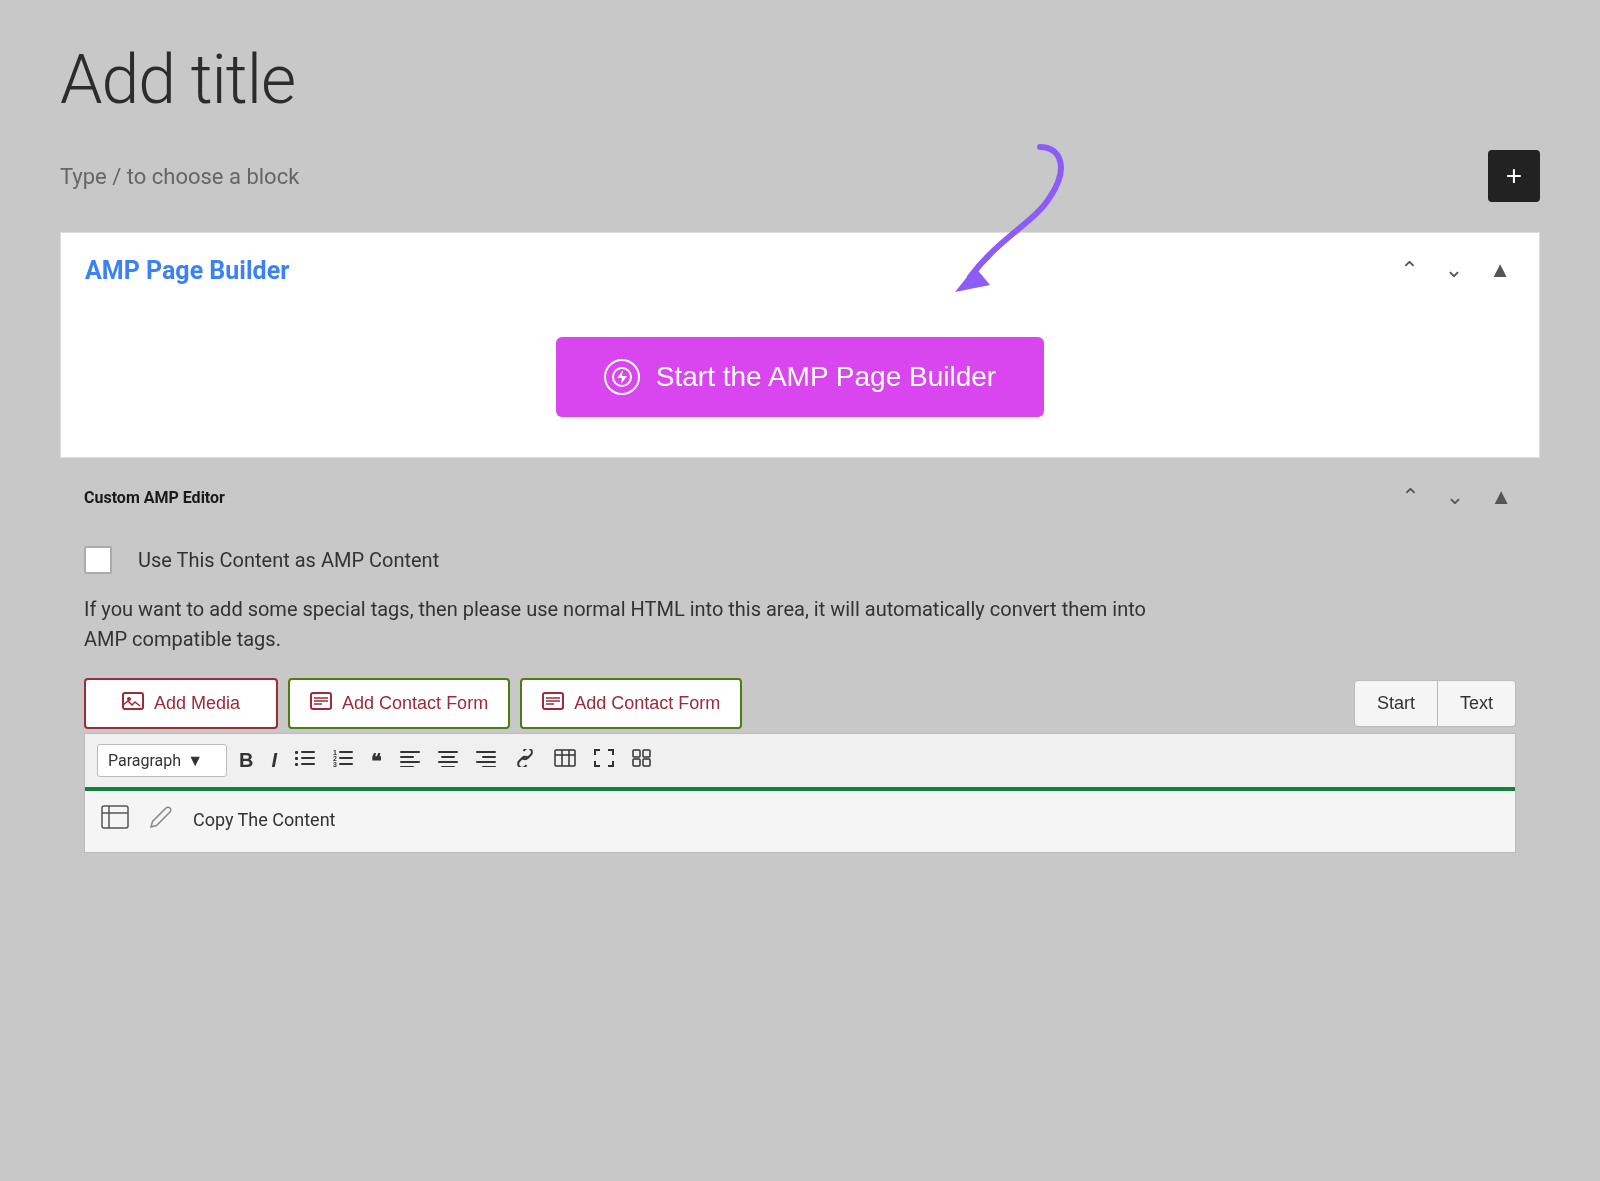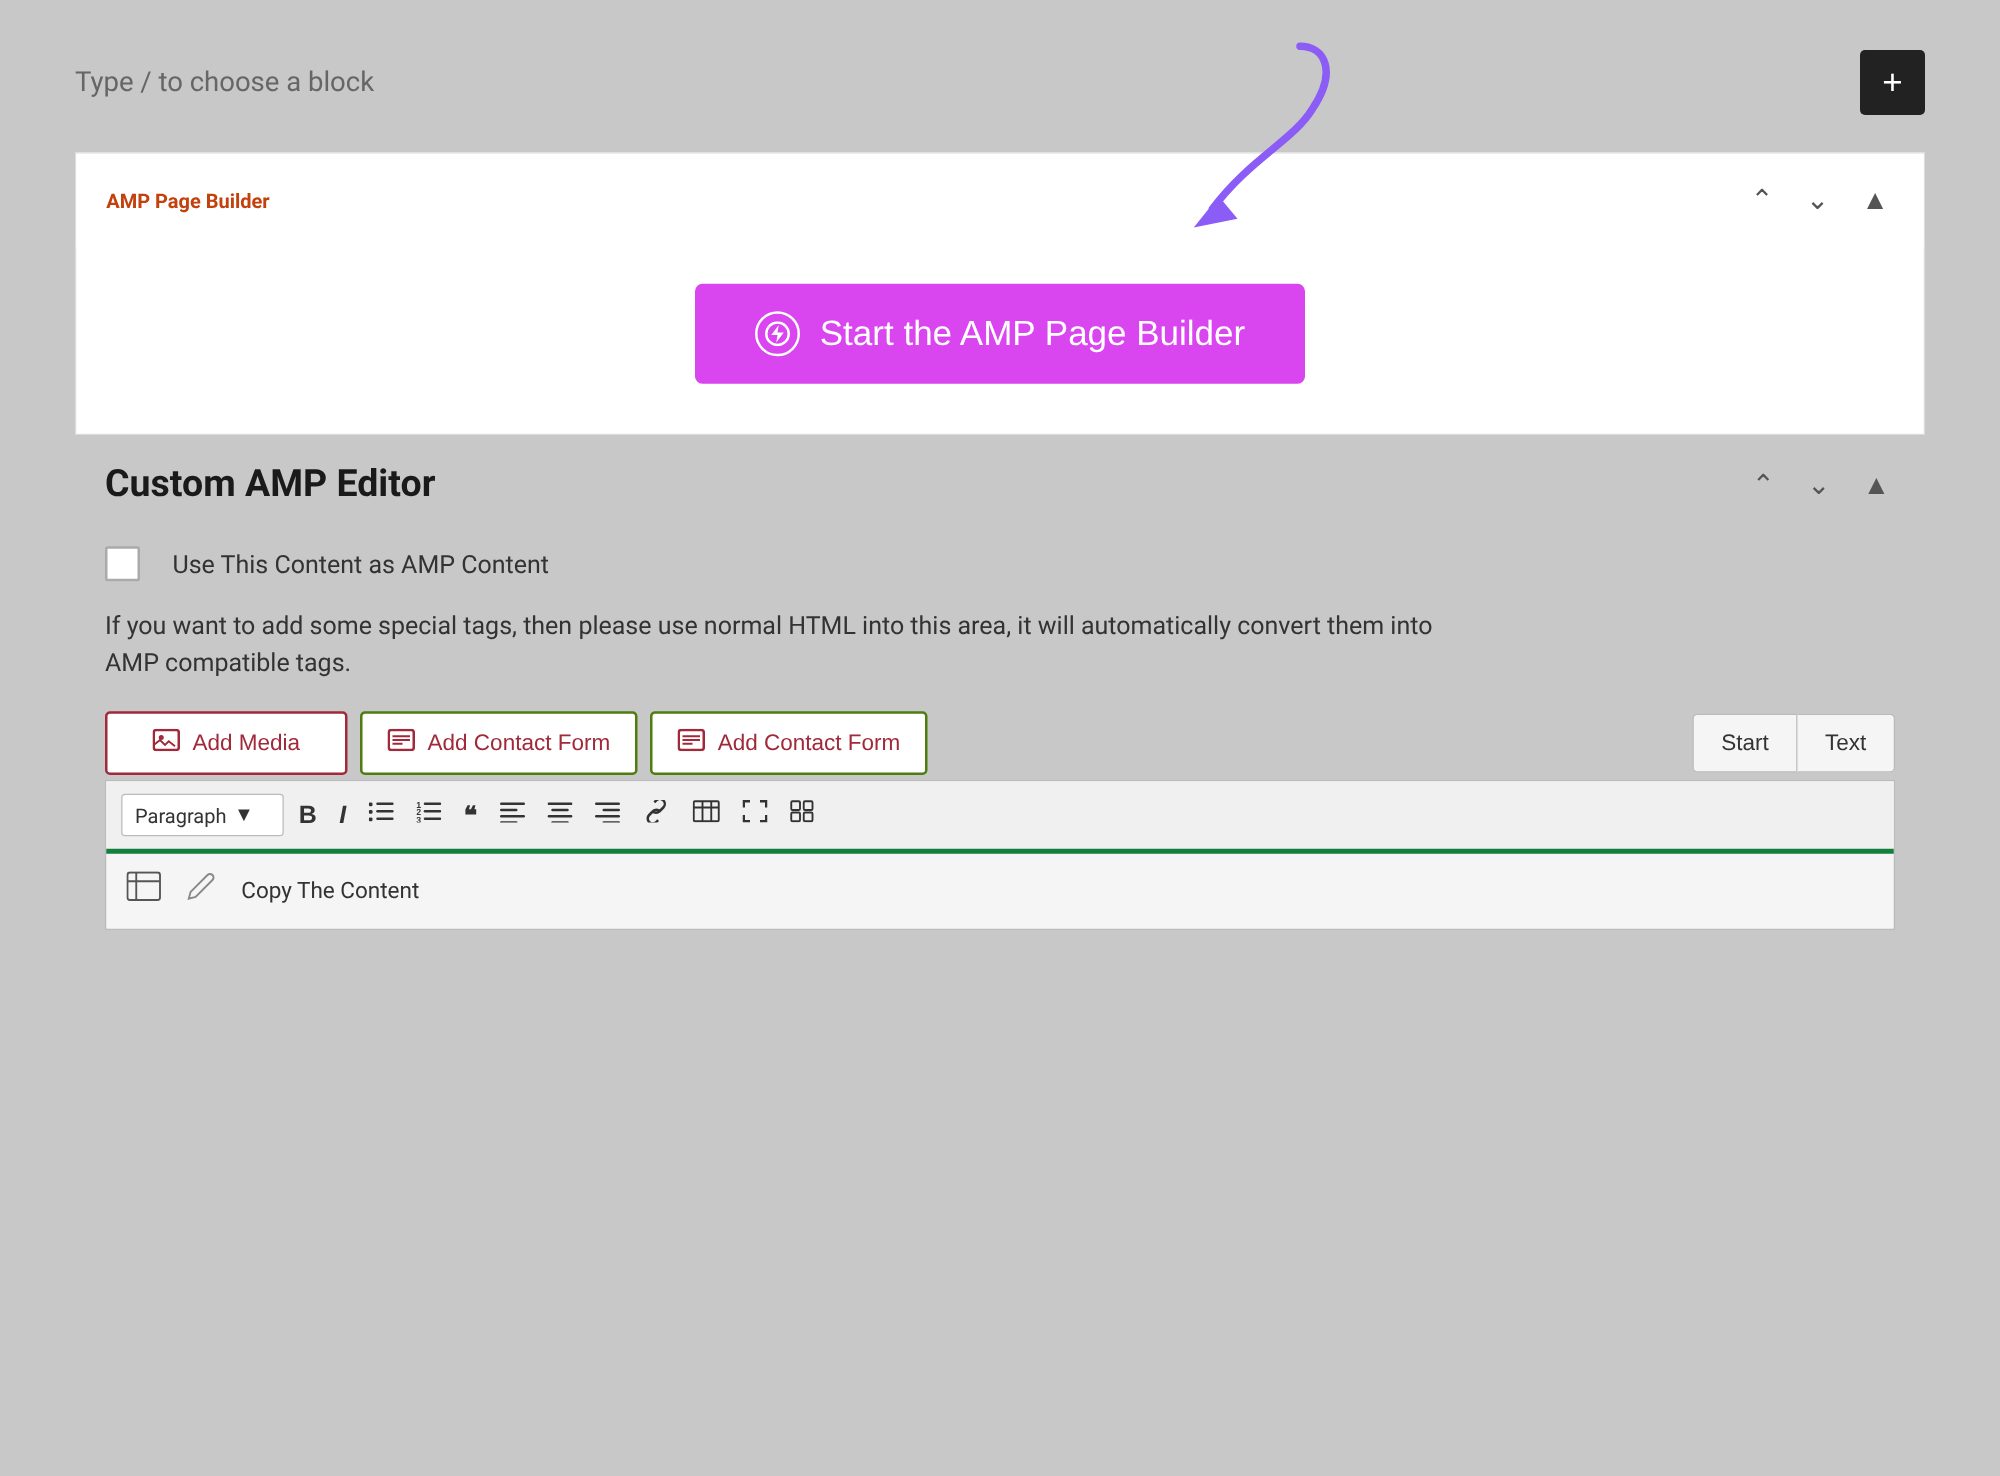--- a/index.html
+++ b/index.html
@@ -59,23 +59,23 @@
 
     .section-header {
       display: flex;
       align-items: center;
       justify-content: space-between;
       padding: 20px 24px;
       background: #fff;
     }
 
     .section-title {
-      font-size: 16px;
+      font-size: 25px;
       font-weight: 700;
-      color: #c2410c;
+      color: #3b82f6;
     }
 
     .section-controls {
       display: flex;
       align-items: center;
       gap: 18px;
     }
 
     .ctrl-btn {
       background: none;
@@ -131,21 +131,21 @@
 
     .custom-amp-header {
       display: flex;
       align-items: center;
       justify-content: space-between;
       padding: 22px 24px;
       background: #c8c8c8;
     }
 
     .custom-amp-title {
-      font-size: 30px;
+      font-size: 16px;
       font-weight: 700;
       color: #1a1a1a;
     }
 
     .custom-amp-body {
       padding: 10px 24px 0;
     }
 
     .checkbox-row {
       display: flex;
@@ -309,20 +309,21 @@
       left: 50%;
       transform: translateX(80px);
       pointer-events: none;
     }
   </style>
 </head>
 <body>
 
 <div class="main-content">
 
+  <h1 class="add-title">Add title</h1>
 
   <div class="block-prompt-row">
     <span class="block-prompt-text">Type / to choose a block</span>
     <button class="add-block-btn">
       <span>+</span>
     </button>
   </div>
 
   <div class="section-box">
     <div class="section-header">

